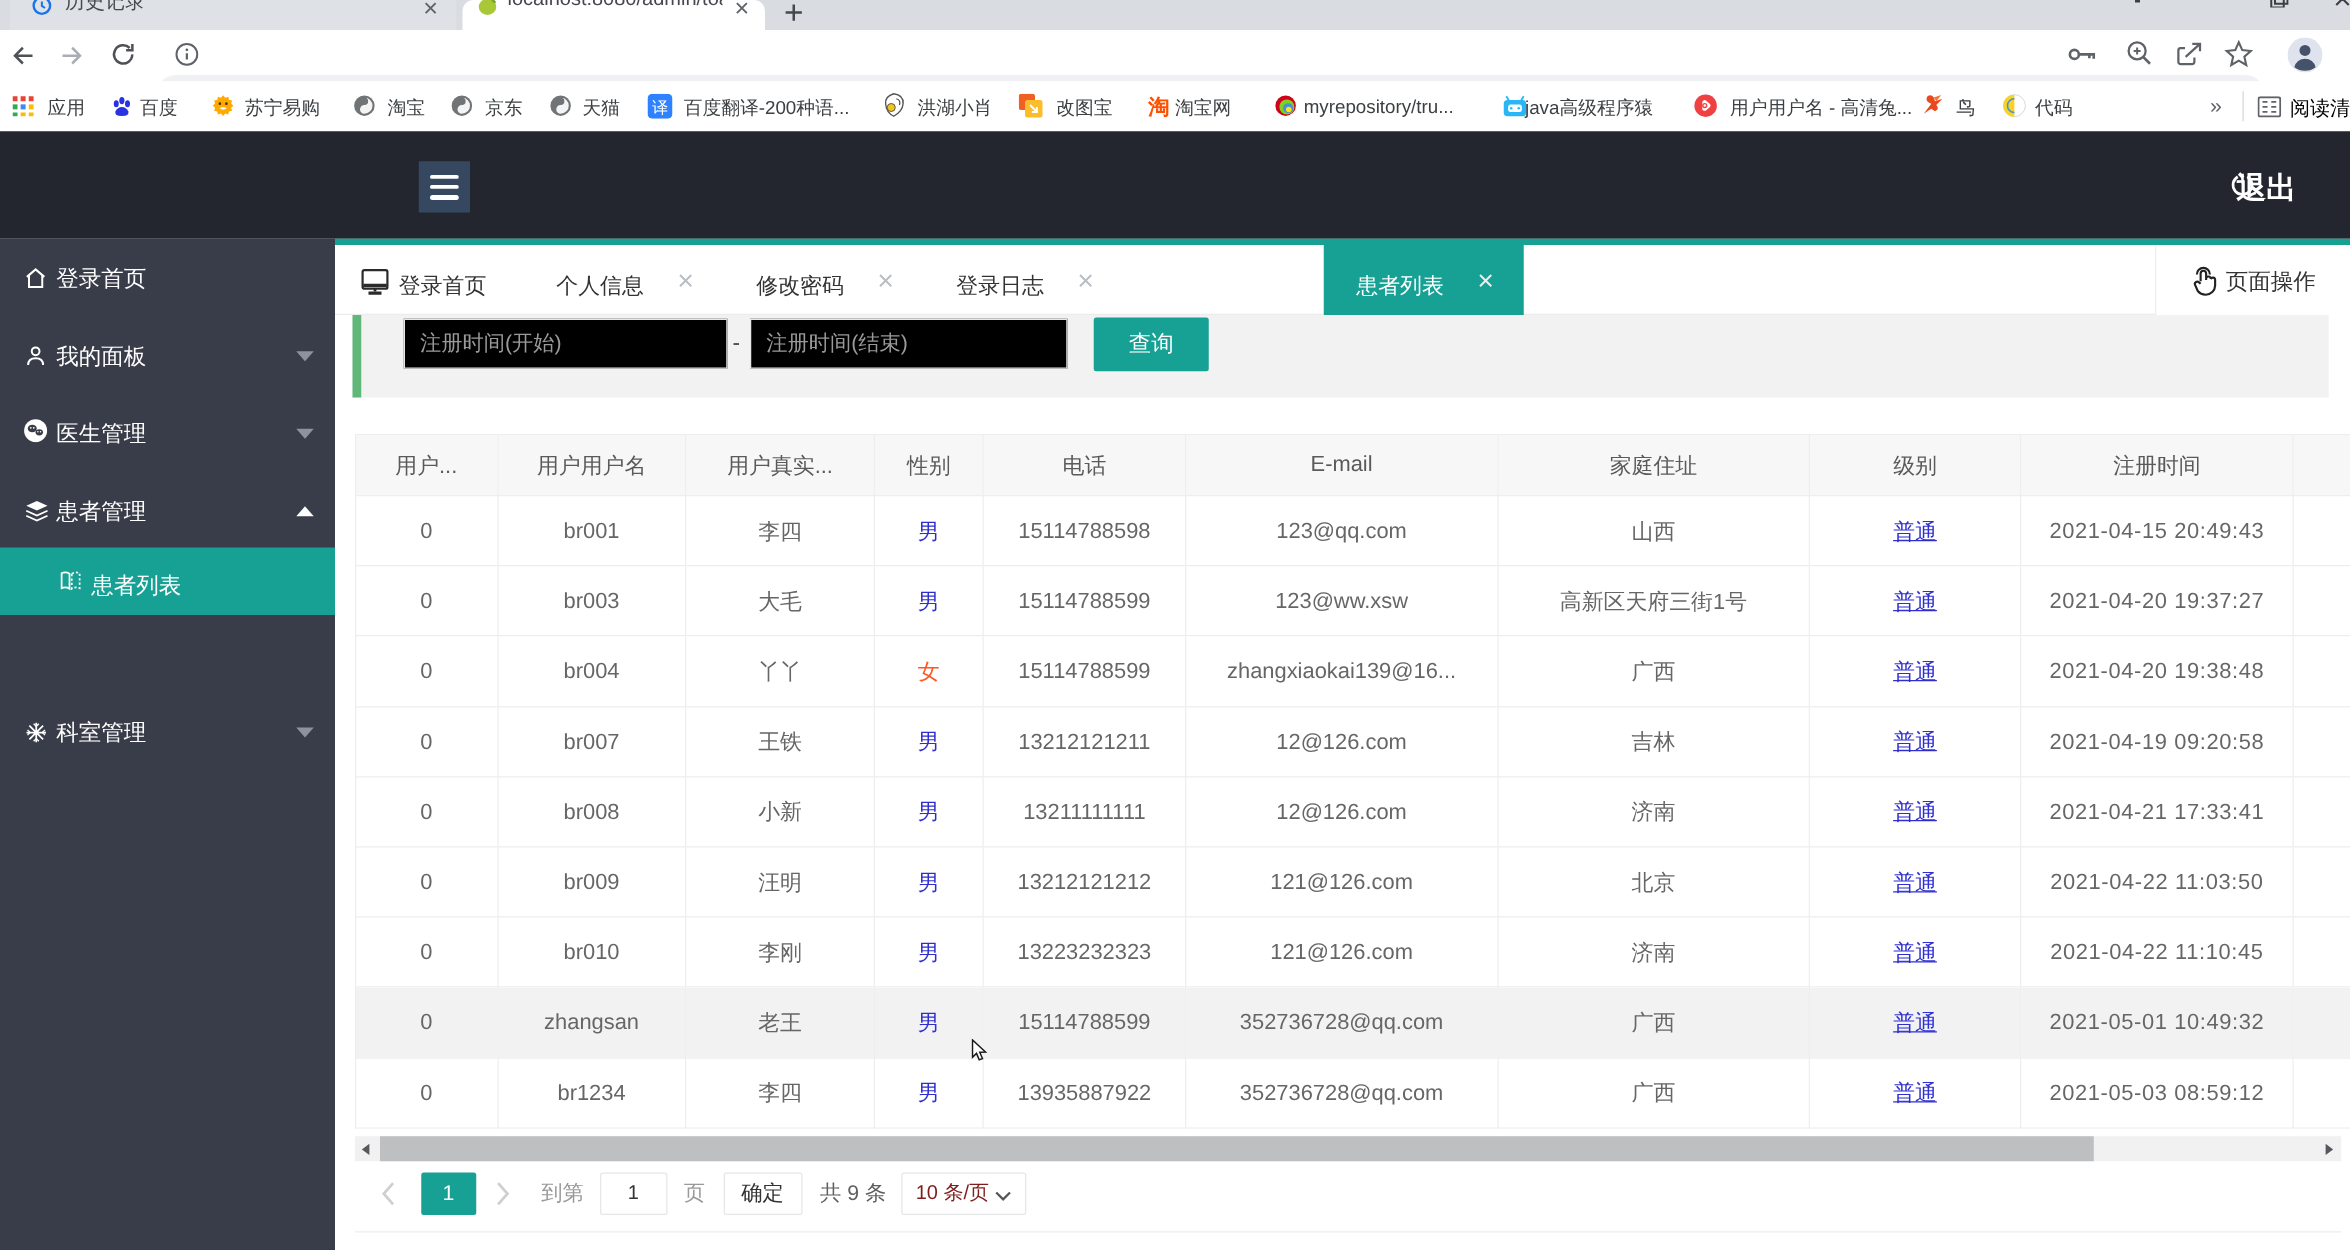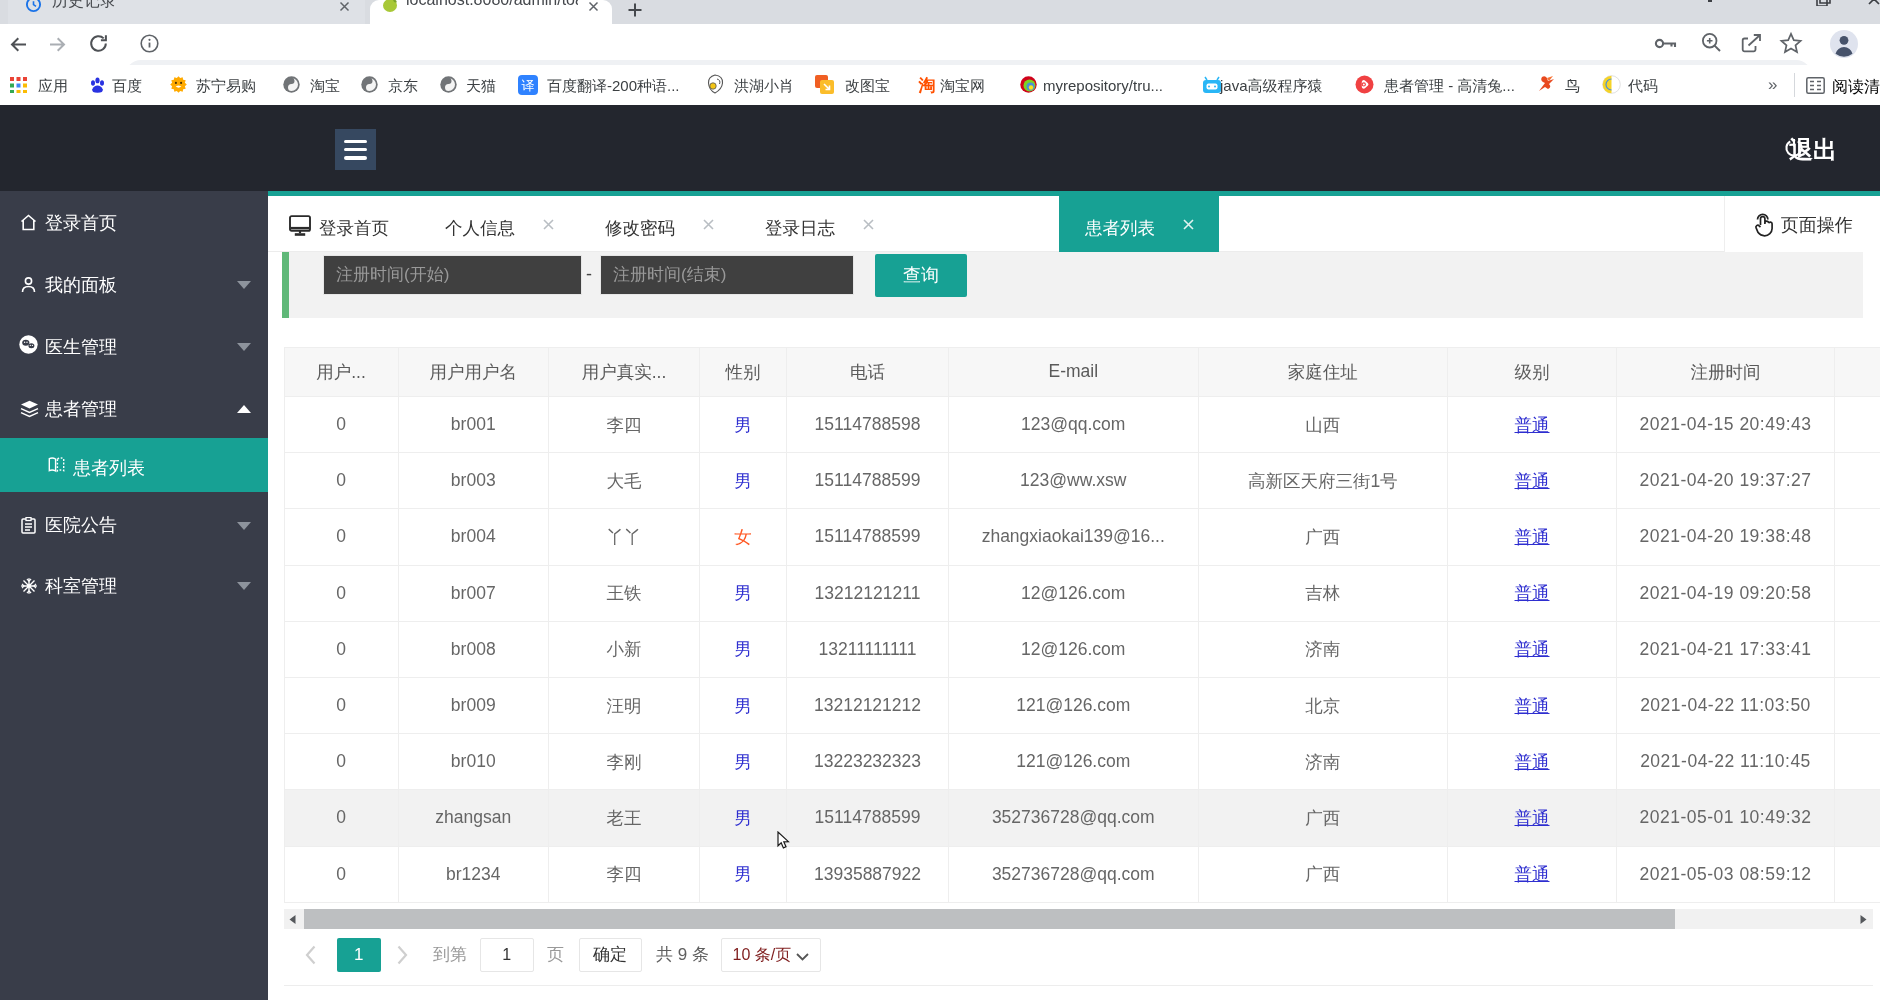--- a/index.html
+++ b/index.html
@@ -42,21 +42,21 @@
   #ctabs { left:268px; top:196.3px; width:1612px; height:55.5px; background:#fff; border-bottom:1px solid #ececec; }
   .ctab { position:absolute; top:0; height:55.5px; font-size:17.5px; color:#333; }
   .ctab .txt { position:absolute; left:26px; top:20px; }
   .ctab .cx { position:absolute; right:24px; top:22px; color:#b9bec3; }
   #ctab-active { background:#17a194; color:#fff; }
   #ctab-active .cx { color:#e2f3f0; }
   #pageop { position:absolute; left:1455.7px; top:0; width:156.3px; height:55.5px; border-left:1px solid #eee; background:#fff; }
   #pageop .txt { position:absolute; left:56px; top:17px; font-size:18px; color:#333; }
   
   #quote { left:282px; top:252px; width:1581px; height:65.5px; background:#f2f2f2; border-left:7px solid #5fb878; }
-  .dinput { position:absolute; top:2.5px; height:40px; background:#404040; border:1px solid #e6e6e6; font-size:17px; color:#999; line-height:38px; padding-left:12px; }
+  .dinput { position:absolute; top:2.5px; height:40px; background:#000000; border:1px solid #e6e6e6; font-size:17px; color:#999; line-height:38px; padding-left:12px; }
   #btn-search { position:absolute; left:586px; top:1.5px; width:92px; height:43.5px; background:#17a194; color:#fff; font-size:18px; text-align:center; line-height:43.5px; border-radius:2px; }
   
   #tablewrap { left:283.5px; top:346.5px; width:1596.5px; height:556px; overflow:hidden; }
   table { border-collapse:collapse; table-layout:fixed; width:1766px; }
   th, td { border:1px solid #eee; text-align:center; overflow:hidden; white-space:nowrap; }
   th { background:#f7f7f7; color:#5a5a5a; font-weight:400; font-size:17.5px; height:49.5px; }
   td { color:#666; font-size:17.5px; height:56.2px; }
   td:nth-child(9) { letter-spacing:0.5px; }
   .male { color:#2f2fd0; }
   .female { color:#ff5722; }
@@ -255,21 +255,21 @@
       </svg>
       <span class="lb" style="left:18px;">java高级程序猿</span>
     </div>
   <div class="bk" style="left:1355px;">
       <svg class="ic" style="width:19px;height:19px;top:-1px;" viewBox="0 0 19 19">
         <circle cx="9.5" cy="9.5" r="9" fill="#f04142"></circle>
         <path d="M7.5 5.5 Q9 4.5 10.2 5.8 L13 8.2 Q14 9.5 13 10.5 L10.2 13 Q9 14.2 7.5 13.3 Q6.8 12.8 6.8 11.5 V7.2 Q6.8 6 7.5 5.5Z" fill="#fff"></path>
         <circle cx="8.8" cy="9.4" r="2.1" fill="#f04142"></circle>
         <circle cx="8.8" cy="9.4" r="1" fill="#fff"></circle>
       </svg>
-      <span class="lb" style="left:29px;">患者管理 - 高清兔...</span>
+      <span class="lb" style="left:29px;">用户用户名 - 高清兔...</span>
     </div>
   <div class="bk" style="left:1536px;">
       <svg class="ic" style="width:20px;height:19px;top:-1px;" viewBox="0 0 20 19">
         <path d="M3 16 L9 8 L7 7 Q4 5 6 2 Q9 0 11 3 L12 6 L18 4 L13 9 Q16 12 12 14 L9 12 Z" fill="#e8491f"></path>
         <path d="M11 3 L17 1 L13 6Z" fill="#f77234"></path>
       </svg>
       <span class="lb" style="left:29px;">鸟</span>
     </div>
   <div class="bk" style="left:1602px;">
       <svg class="ic" style="width:19px;height:19px;top:-1px;" viewBox="0 0 19 19">
@@ -338,29 +338,20 @@
       </svg>
     <span class="mtext">患者管理</span>
       <i class="caret-u"></i>
     </div>
   <div id="submenu">
     <svg style="position:absolute;left:48px;top:18px;width:17px;height:18px;" viewBox="0 0 17 18">
         <path d="M7.6 3 Q4.5 1.2 1.3 2.6 V14.6 Q4.5 13.2 7.6 15 Z" fill="none" stroke="#fff" stroke-width="1.4"></path>
         <path d="M9.4 3 Q12.5 1.2 15.7 2.6 V14.6 Q12.5 13.2 9.4 15 Z" fill="none" stroke="#fff" stroke-width="1.4" stroke-dasharray="1.8 1.7"></path>
       </svg>
     <span class="mtext">患者列表</span>
-    </div>
-  <div class="mi" style="top:310.5px;">
-    <svg class="icon" viewBox="0 0 17 17">
-        <rect x="2" y="2" width="13" height="14" rx="1" fill="none" stroke="#fff" stroke-width="1.5"></rect>
-        <rect x="6" y="0.5" width="5" height="3" fill="#393d49" stroke="#fff" stroke-width="1.3"></rect>
-        <path d="M5 7 H12 M5 10 H12 M5 13 H10" stroke="#fff" stroke-width="1.4"></path>
-      </svg>
-    <span class="mtext">医院公告</span>
-      <i class="caret-d"></i>
     </div>
   <div class="mi" style="top:371px;">
     <svg class="icon" style="width:18px;height:18px;" viewBox="0 0 18 18">
         <g stroke="#fff" stroke-width="1.4" fill="none">
           <path d="M9 1.2 V16.8 M1.2 9 H16.8 M3.5 3.5 L14.5 14.5 M14.5 3.5 L3.5 14.5"></path>
           <path d="M6.9 2 L9 4.1 L11.1 2 M6.9 16 L9 13.9 L11.1 16 M2 6.9 L4.1 9 L2 11.1 M16 6.9 L13.9 9 L16 11.1" stroke-width="1.1"></path>
         </g>
       </svg>
     <span class="mtext">科室管理</span>
       <i class="caret-d"></i>

